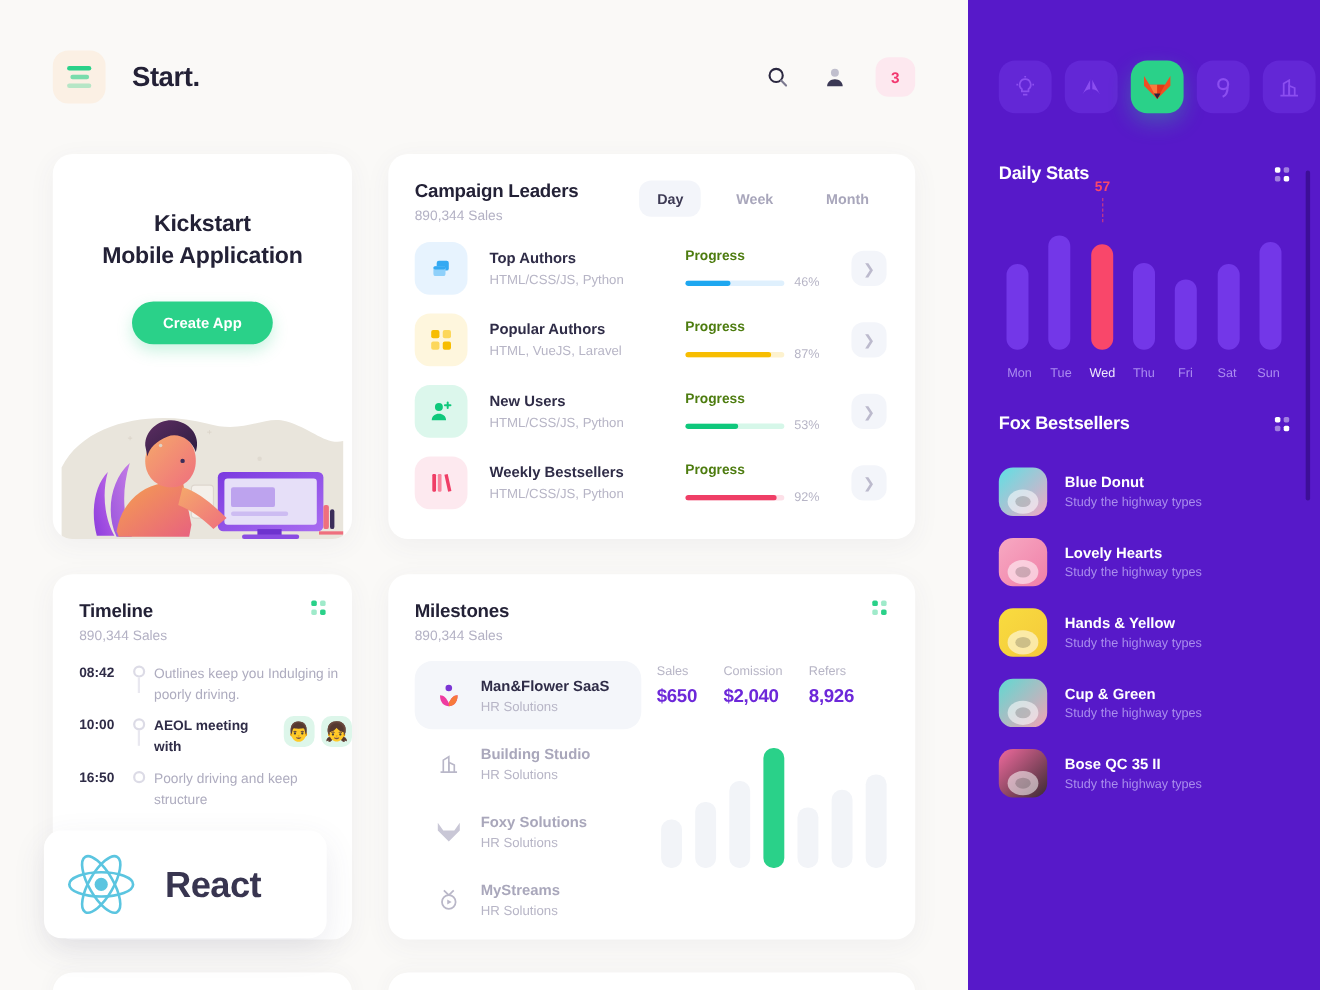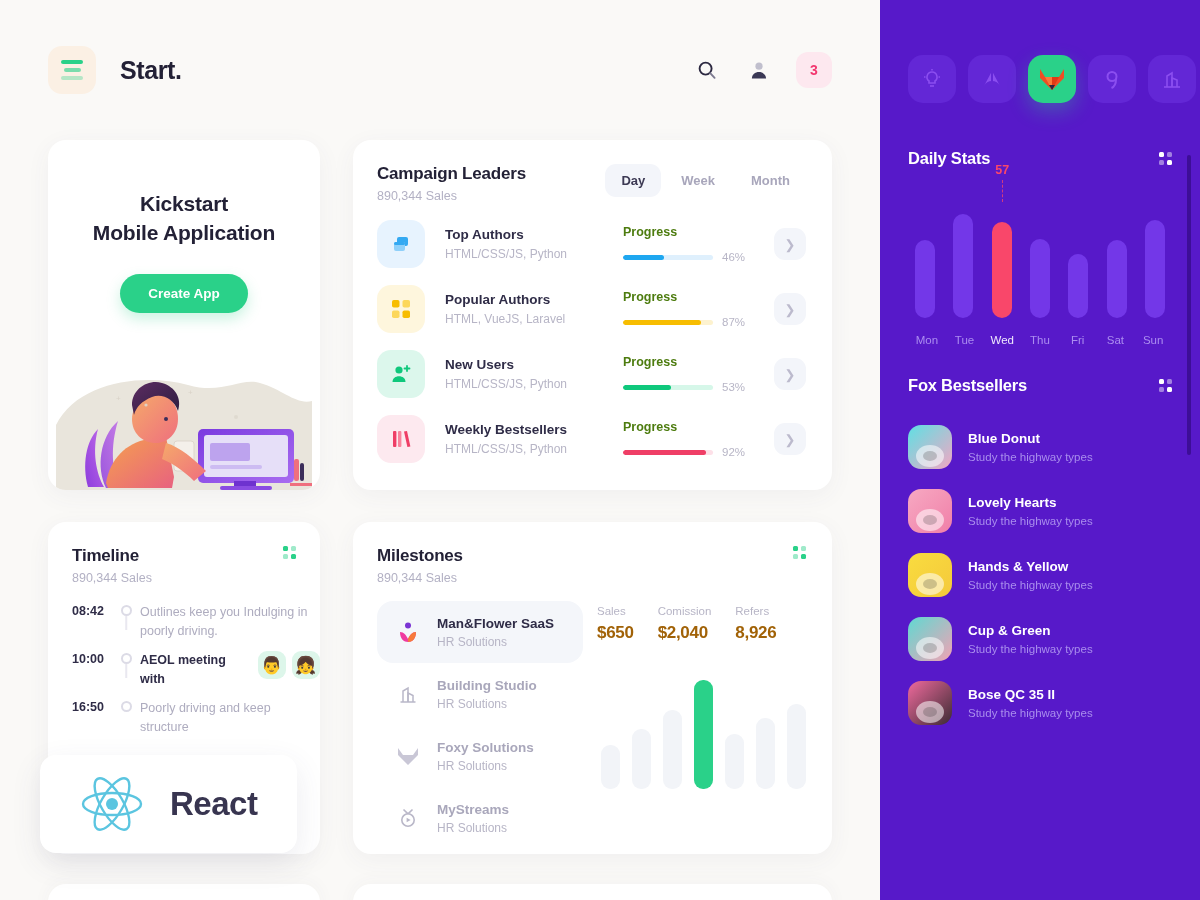--- a/index.html
+++ b/index.html
@@ -81,21 +81,21 @@
     font-family: inherit;
     cursor: pointer;
     box-shadow: 0 6px 14px rgba(42,209,137,.25);
   }
   .illus { position: absolute; left: 0; bottom: 0; width: 272px; height: 135px; }
 
   .campaign { flex: 1; height: 350px; padding: 24px 26px 18px 24px; }
   .card-head { display: flex; align-items: flex-start; }
   .card-title { font-size: 17px; font-weight: bold; color: #232136; letter-spacing: -0.2px; }
   .card-sub { font-size: 12.5px; color: #b3b1c4; margin-top: 5px; }
-  .seg { margin-left: auto; display: flex; align-items: center; gap: 4px; }
+  .seg { margin-left: auto; display: flex; align-items: center; gap: 16px; }
   .seg-item {
     padding: 9px 16px; border-radius: 11px;
     font-size: 13px; color: #a8a6bb; font-weight: bold; cursor: pointer;
   }
   .seg-item.active { background: #f3f5fa; color: #3d3a54; }
 
   .camp-row { display: flex; align-items: center; margin-top: 17px; }
   .camp-ico {
     width: 48px; height: 48px; border-radius: 14px;
     display: flex; align-items: center; justify-content: center; flex-shrink: 0;
@@ -136,39 +136,39 @@
   .tl-body.strong { color: #2f2c47; font-weight: bold; }
   .tl-amount { color: #2ad189; font-weight: bold; }
   .tl-avatars { display: flex; gap: 6px; margin-left: auto; }
   .tl-av { width: 28px; height: 28px; border-radius: 9px; background: #ddf6ea; display:flex; align-items:center; justify-content:center; font-size:17px; line-height:1; }
 
   .react-card {
     position: absolute; left: 40px; top: 755px;
     width: 257px; height: 98px;
     background: #fff; border-radius: 16px;
     box-shadow: 0 10px 30px rgba(70,70,110,.10);
-    display: flex; align-items: center; padding-left: 40px; gap: 26px;
+    display: flex; align-items: center; padding-left: 20px; gap: 26px;
     z-index: 20;
   }
   .react-label { font-size: 33px; font-weight: bold; color: #383550; letter-spacing: -0.5px; }
 
   .milestones { flex: 1; height: 332px; padding: 24px 26px 0 24px; position: relative; overflow: hidden; }
   .ms-body { display: flex; margin-top: 16px; }
   .ms-left { width: 222px; }
   .ms-row { display: flex; align-items: center; height: 62px; padding-left: 16px; border-radius: 16px; }
   .ms-row.active { background: #f4f6fa; }
   .ms-ico { width: 30px; display:flex; align-items:center; justify-content:center; flex-shrink: 0; }
   .ms-txt { margin-left: 14px; }
   .ms-name { font-size: 13.5px; font-weight: bold; color: #2f2c47; }
   .ms-name.muted { color: #a9a7bb; }
   .ms-sub { font-size: 12px; color: #b7b5c6; margin-top: 4px; }
   .ms-right { flex: 1; padding-left: 14px; }
   .ms-stats { display: flex; gap: 24px; padding-top: 4px; }
   .ms-stat-label { font-size: 11.5px; color: #b7b5c6; }
-  .ms-stat-val { font-size: 17px; font-weight: bold; color: #a16207; margin-top: 6px; letter-spacing: -0.3px; }
+  .ms-stat-val { font-size: 17px; font-weight: bold; color: #6d28d9; margin-top: 6px; letter-spacing: -0.3px; }
   .ms-chart { display: flex; align-items: flex-end; gap: 12px; height: 120px; margin-top: 26px; padding-left: 4px; }
   .ms-bar { width: 19px; border-radius: 9px; background: #f2f4f8; }
   .ms-bar.hl { background: #2ad189; }
 
   .bottom-stubs { display: flex; gap: 33px; padding: 0 48px; margin-top: 30px; }
   .stub { height: 60px; border-radius: 18px; background: #fff; box-shadow: 0 -2px 18px rgba(80,80,110,.04); }
   .stub.a { width: 272px; }
   .stub.b { flex: 1; }
 
   

